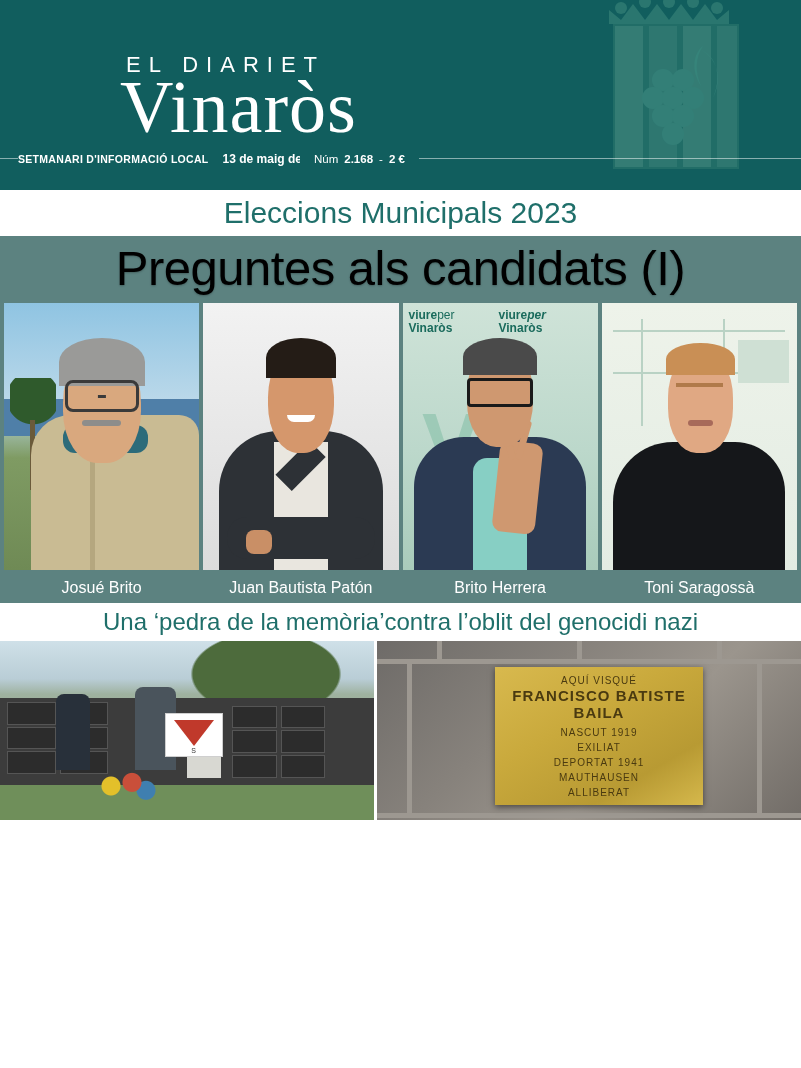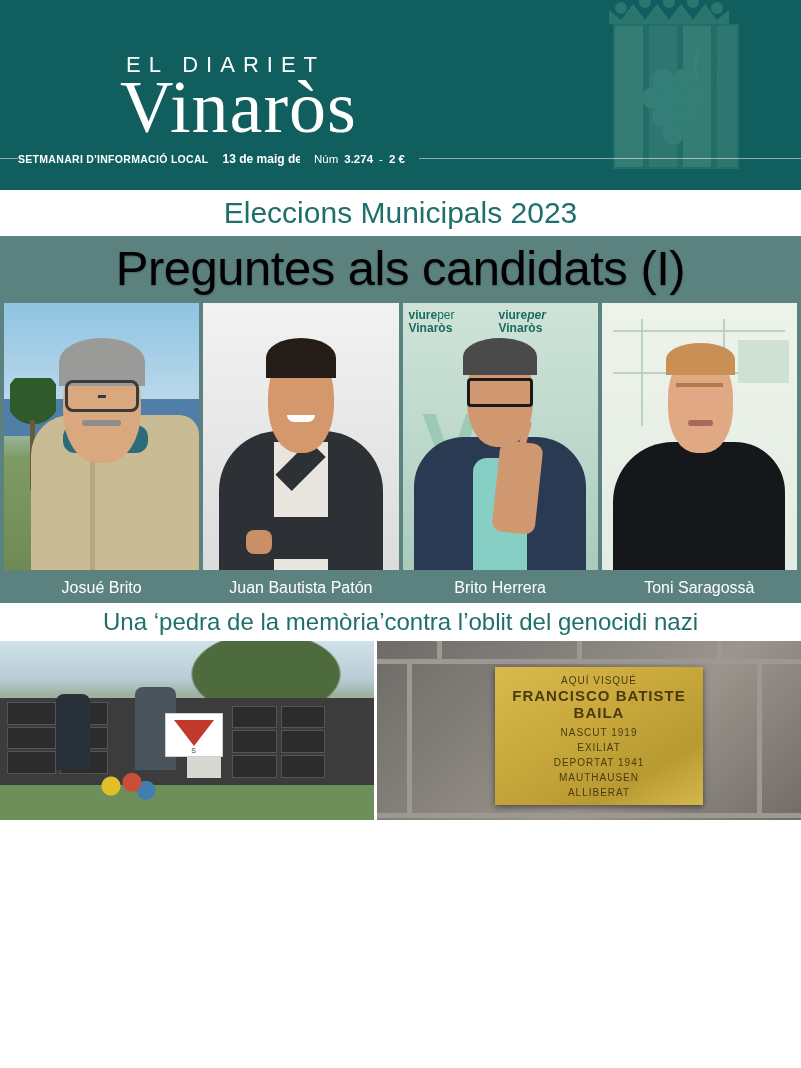--- a/index.html
+++ b/index.html
@@ -324,21 +324,21 @@
     </div>
 
     <div class="masthead-strip">
       <div class="strip-line"></div>
       <div class="strip-inner">
         <span class="s-label">SETMANARI D'INFORMACIÓ LOCAL</span>
         <span class="s-date">13 de maig de 2023</span>
       </div>
       <div class="strip-num">
         <span class="lbl">Núm</span>
-        <span class="val">3.274</span>
+        <span class="val">2.168</span>
         <span class="lbl">-</span>
         <span class="val">2 €</span>
       </div>
     </div>
   </div>
 
   <div class="sub-headline">
     <span>Eleccions Municipals 2023</span>
   </div>
 

